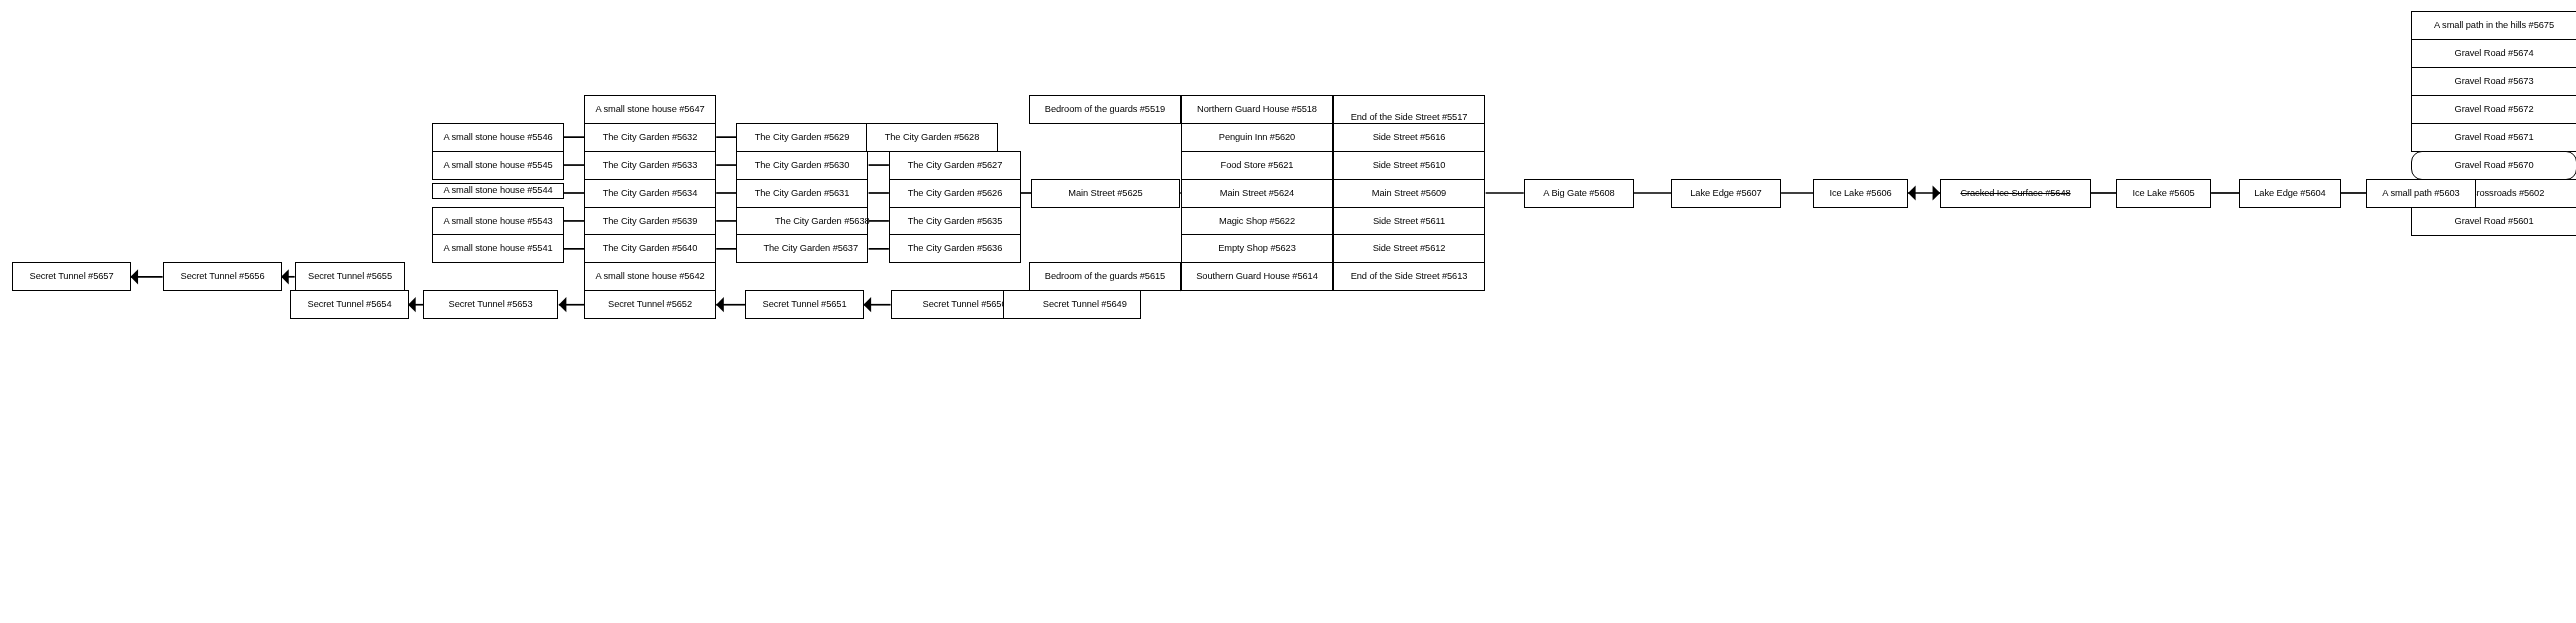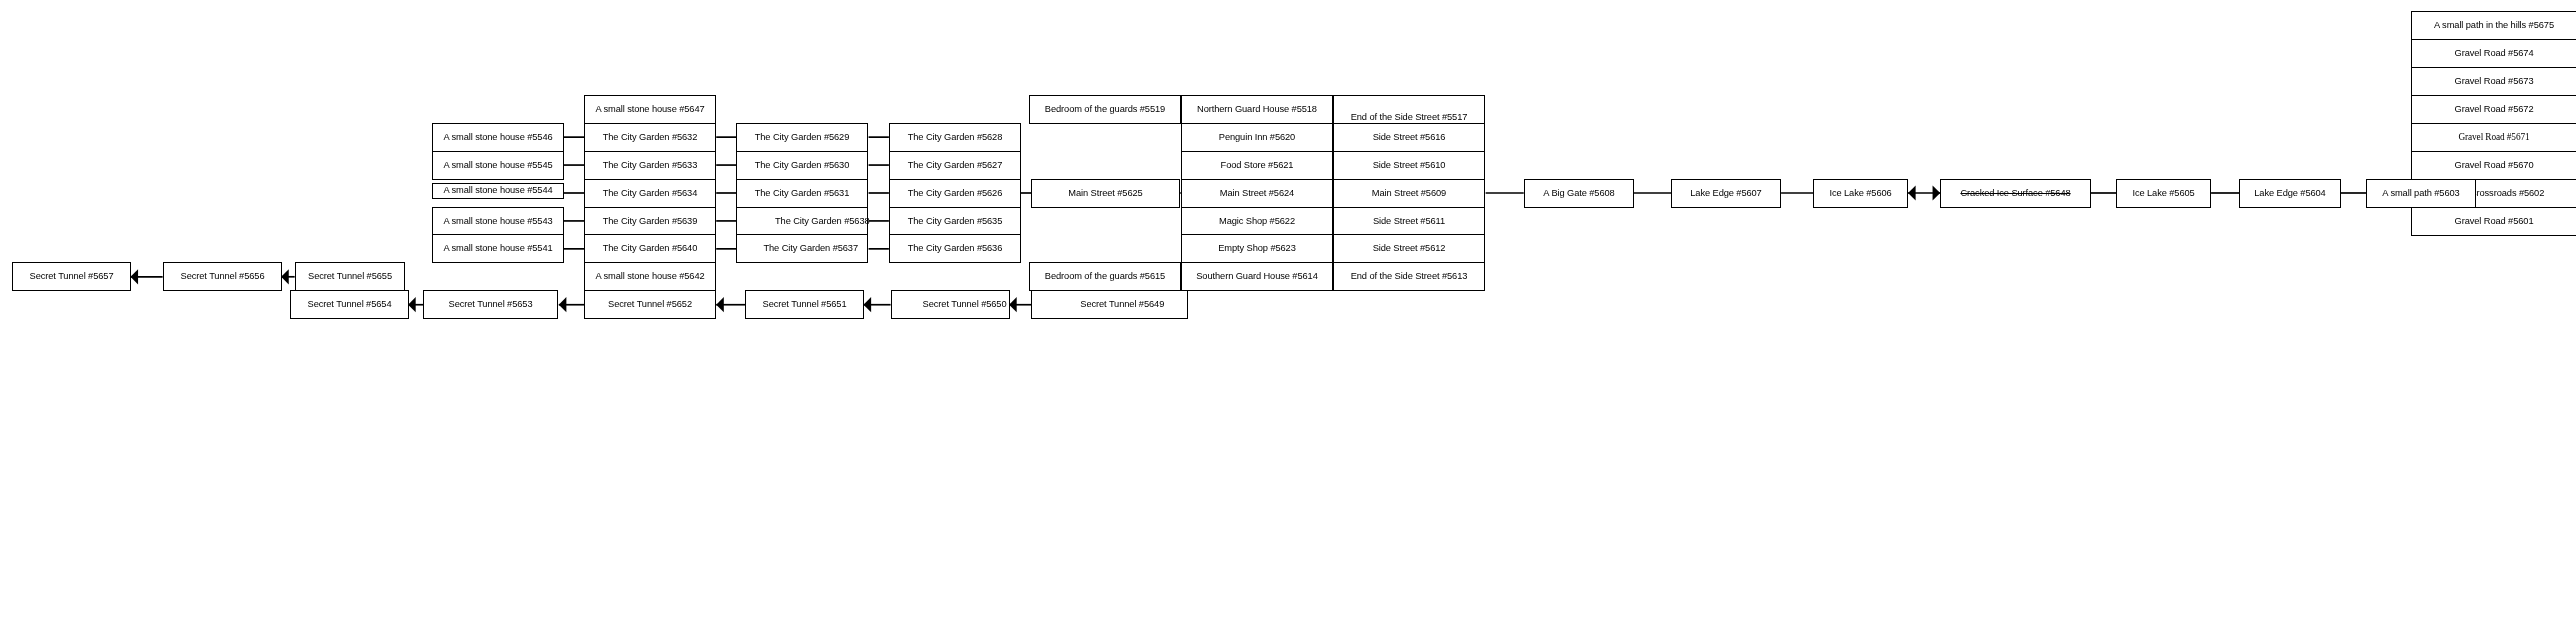--- a/index.html
+++ b/index.html
@@ -137,24 +137,24 @@
     </div>
     <div class="node" style="left: 2411px; top: 39px; width: 166px; height: 29px;">
       <span>Gravel Road #5674</span>
     </div>
     <div class="node" style="left: 2411px; top: 67px; width: 166px; height: 29px;">
       <span>Gravel Road #5673</span>
     </div>
     <div class="node" style="left: 2411px; top: 95px; width: 166px; height: 29px;">
       <span>Gravel Road #5672</span>
     </div>
-    <div class="node" style="left: 2411px; top: 123px; width: 166px; height: 29px; font-family: Liberation Serif, serif;">
+    <div class="node" style="left: 2411px; top: 123px; width: 166px; height: 29px;">
       <span>Gravel Road #5671</span>
     </div>
-    <div class="node" style="left: 2411px; top: 151px; width: 166px; height: 29px;">
+    <div class="node" style="left: 2411px; top: 151px; width: 166px; height: 29px; border-radius: 11px;">
       <span>Gravel Road #5670</span>
     </div>
     <div class="node" style="left: 2411px; top: 179px; width: 166px; height: 29px;">
       <span>At the Crossroads #5602</span>
     </div>
     <div class="node" style="left: 2411px; top: 207px; width: 166px; height: 29px;">
       <span>Gravel Road #5601</span>
     </div>
     <div class="node" style="left: 584px; top: 95px; width: 132px; height: 29px;">
       <span>A small stone house #5647</span>
@@ -170,21 +170,21 @@
     </div>
     <div class="node" style="left: 432px; top: 123px; width: 132px; height: 29px;">
       <span>A small stone house #5546</span>
     </div>
     <div class="node" style="left: 584px; top: 123px; width: 132px; height: 29px;">
       <span>The City Garden #5632</span>
     </div>
     <div class="node" style="left: 736px; top: 123px; width: 132px; height: 29px;">
       <span>The City Garden #5629</span>
     </div>
-    <div class="node" style="left: 889px; top: 123px; width: 132px; height: 29px;">
+    <div class="node" style="left: 866px; top: 123px; width: 132px; height: 29px;">
       <span>The City Garden #5628</span>
     </div>
     <div class="node" style="left: 1181px; top: 123px; width: 152px; height: 29px;">
       <span>Penguin Inn #5620</span>
     </div>
     <div class="node" style="left: 1333px; top: 123px; width: 152px; height: 29px;">
       <span>Side Street #5616</span>
     </div>
     <div class="node" style="left: 432px; top: 151px; width: 132px; height: 29px;">
       <span>A small stone house #5545</span>
@@ -311,17 +311,17 @@
     </div>
     <div class="node" style="left: 584px; top: 290px; width: 132px; height: 29px;">
       <span>Secret Tunnel #5652</span>
     </div>
     <div class="node" style="left: 745px; top: 290px; width: 119px; height: 29px;">
       <span>Secret Tunnel #5651</span>
     </div>
     <div class="node" style="left: 891px; top: 290px; width: 119px; height: 29px; justify-content: flex-end;">
       <span>Secret Tunnel #5650</span>
     </div>
-    <div class="node" style="left: 1031px; top: 290px; width: 157px; height: 29px; padding-left: 28px;">
+    <div class="node" style="left: 1003px; top: 290px; width: 138px; height: 29px; padding-left: 28px;">
       <span>Secret Tunnel #5649</span>
     </div>
   </div>
 
 
 </body></html>

